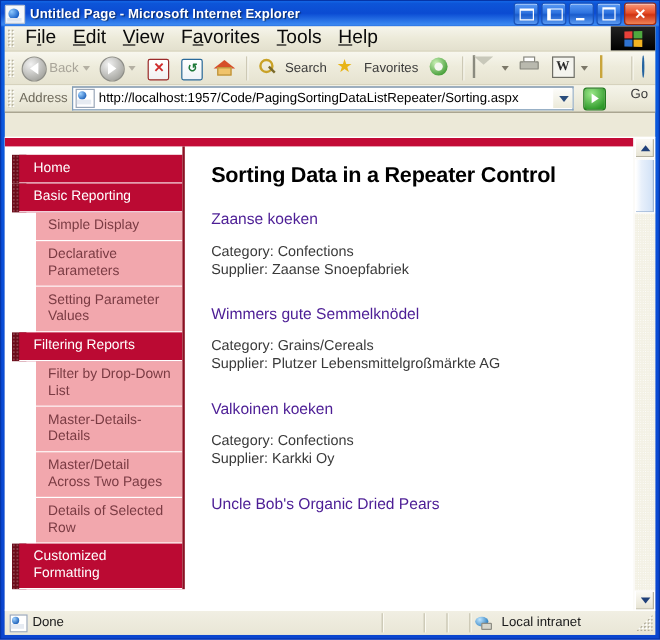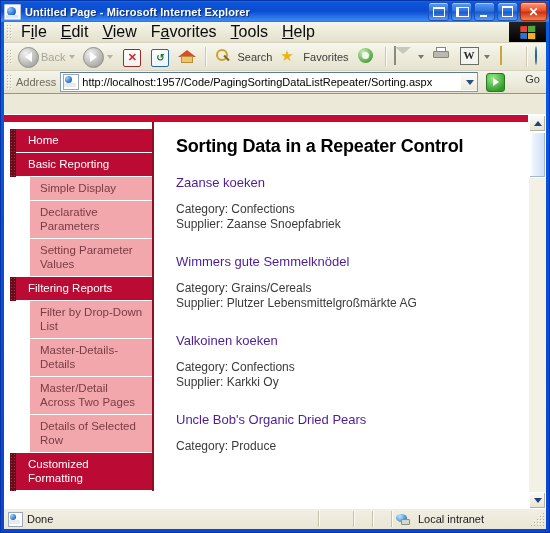--- a/index.html
+++ b/index.html
@@ -577,21 +577,20 @@
             </div>
 
             <div class="prod">
               <div class="prod-name">Valkoinen koeken</div>
               <div class="prod-line">Category: Confections</div>
               <div class="prod-line">Supplier: Karkki Oy</div>
             </div>
 
             <div class="prod">
               <div class="prod-name">Uncle Bob's Organic Dried Pears</div>
-              <div class="prod-line">Category: Produce</div>
             </div>
           </div>
 
         </div>
       </div>
 
       <div class="vscroll">
         <div class="sb-btn sb-up">
             <span class="sb-arrow-u"></span>
           </div>

